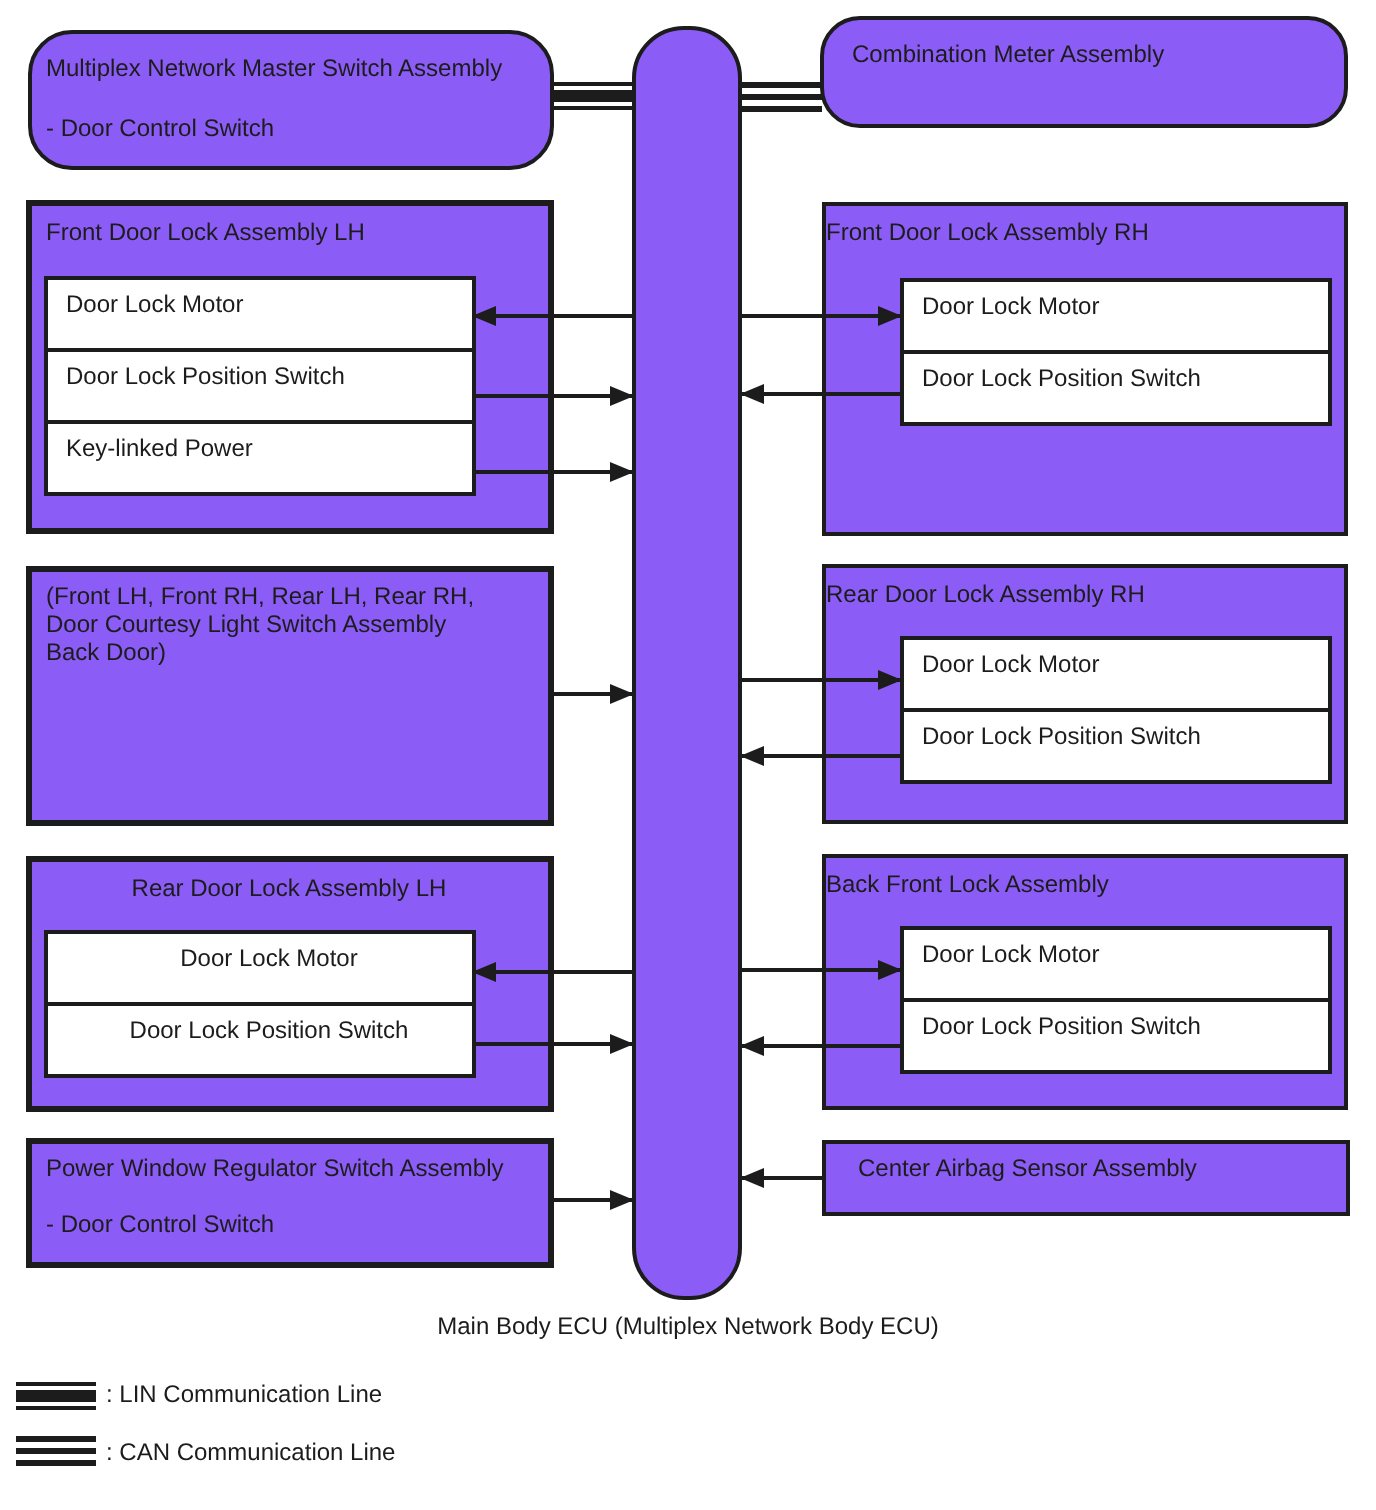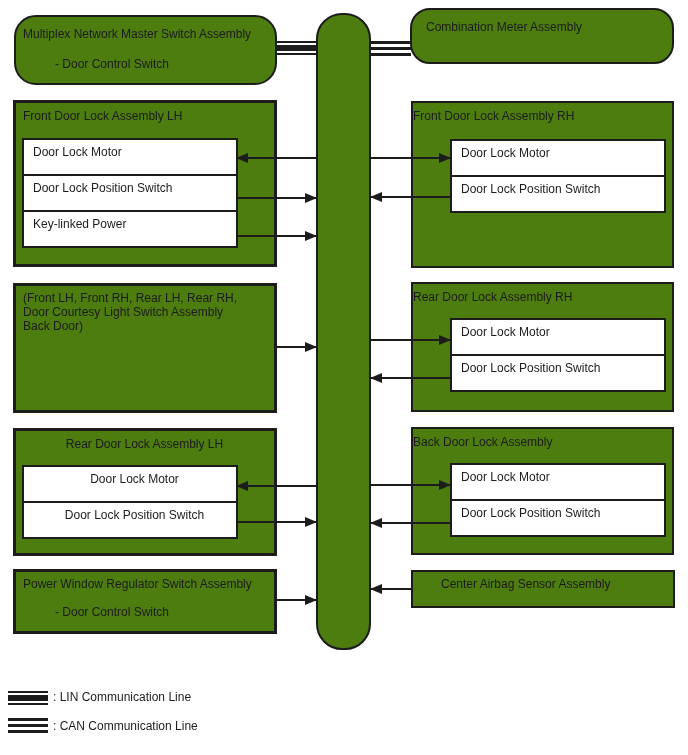--- a/index.html
+++ b/index.html
@@ -1,28 +1,28 @@
 <!DOCTYPE html>
 <html><head>
 <meta charset="utf-8">
 <style>
   :root { --ink:#1c1c1c; }
   * { margin:0; padding:0; box-sizing:border-box; }
   body { background:#fff; font-family:"Liberation Sans", sans-serif; }
   .canvas { position:relative; width:688px; height:755px; background:#fff; overflow:hidden;
             color:var(--ink); font-size:12px; line-height:14px; }
 
-  .box { position:absolute; background:#4d7c0f; border:2px solid var(--ink); }
+  .box { position:absolute; background:#8b5cf6; border:2px solid var(--ink); }
   .box.bold { border-width:3px; }
   .rounded { border-radius:22px; }
   .pillar { border-radius:26px; z-index:3; }
 
   .pad-l { padding:6px 8px 0 7px; }
   .title-center { padding-top:6px; text-align:left; }
-  .sub-item { display:block; margin-top:16px;margin-left:32px; }
+  .sub-item { display:block; margin-top:16px; }
   .t-line { display:block; }
 
   .stack { position:absolute; }
   .row { position:relative; height:38px; border:2px solid var(--ink); background:#fff;
          padding:5px 0 0 9px; margin-top:-2px; }
   .row:first-child { margin-top:0; }
 
   .arrow { position:absolute; height:10px; z-index:2; }
   .arrow .line { position:absolute; left:0; right:0; top:4px; height:2px; background:var(--ink); }
   .arrow .head { position:absolute; top:0; width:0; height:0;
@@ -38,20 +38,21 @@
 
   .ecu-label { position:absolute; left:94px; top:656px; width:500px; text-align:center; }
   .legend-text { position:absolute; }
 </style>
 </head>
 <body>
 
 <div class="canvas">
 
   <div class="box pillar" style="left:316px; top:13px; width:55px; height:637px;"></div>
+  <div class="ecu-label">Main Body ECU (Multiplex Network Body ECU)</div>
 
   <div class="box rounded pad-l" style="left:14px; top:15px; width:263px; height:70px; padding-top:10px;">
     <span class="t-line">Multiplex Network Master Switch Assembly</span>
     <span class="sub-item">- Door Control Switch</span>
   </div>
 
   <div class="box rounded" style="left:410px; top:8px; width:264px; height:56px; border-radius:20px; padding:10px 0 0 14px;">
     <span class="t-line">Combination Meter Assembly</span>
   </div>
 
@@ -104,28 +105,28 @@
 
   <div class="box" style="left:411px; top:282px; width:263px; height:130px;">
     <div class="title-center">Rear Door Lock Assembly RH</div>
     <div class="stack" style="left:37px; top:34px; width:216px;">
       <div class="row">Door Lock Motor</div>
       <div class="row">Door Lock Position Switch</div>
     </div>
   </div>
 
   <div class="box" style="left:411px; top:427px; width:263px; height:128px;">
-    <div class="title-center">Back Door Lock Assembly</div>
+    <div class="title-center">Back Front Lock Assembly</div>
     <div class="stack" style="left:37px; top:34px; width:216px;">
       <div class="row">Door Lock Motor</div>
       <div class="row">Door Lock Position Switch</div>
     </div>
   </div>
 
-  <div class="box" style="left:411px; top:570px; width:264px; height:38px; padding:5px 0 0 28px;">
+  <div class="box" style="left:411px; top:570px; width:264px; height:38px; padding:5px 0 0 16px;">
     <span class="t-line">Center Airbag Sensor Assembly</span>
   </div>
 
   <div class="arrow dir-left" style="left:236px; top:153px; width:81px;">
       <i class="line"></i>
       <i class="head"></i>
     </div>
   <div class="arrow dir-right" style="left:236px; top:193px; width:81px;">
       <i class="line"></i>
       <i class="head"></i>

